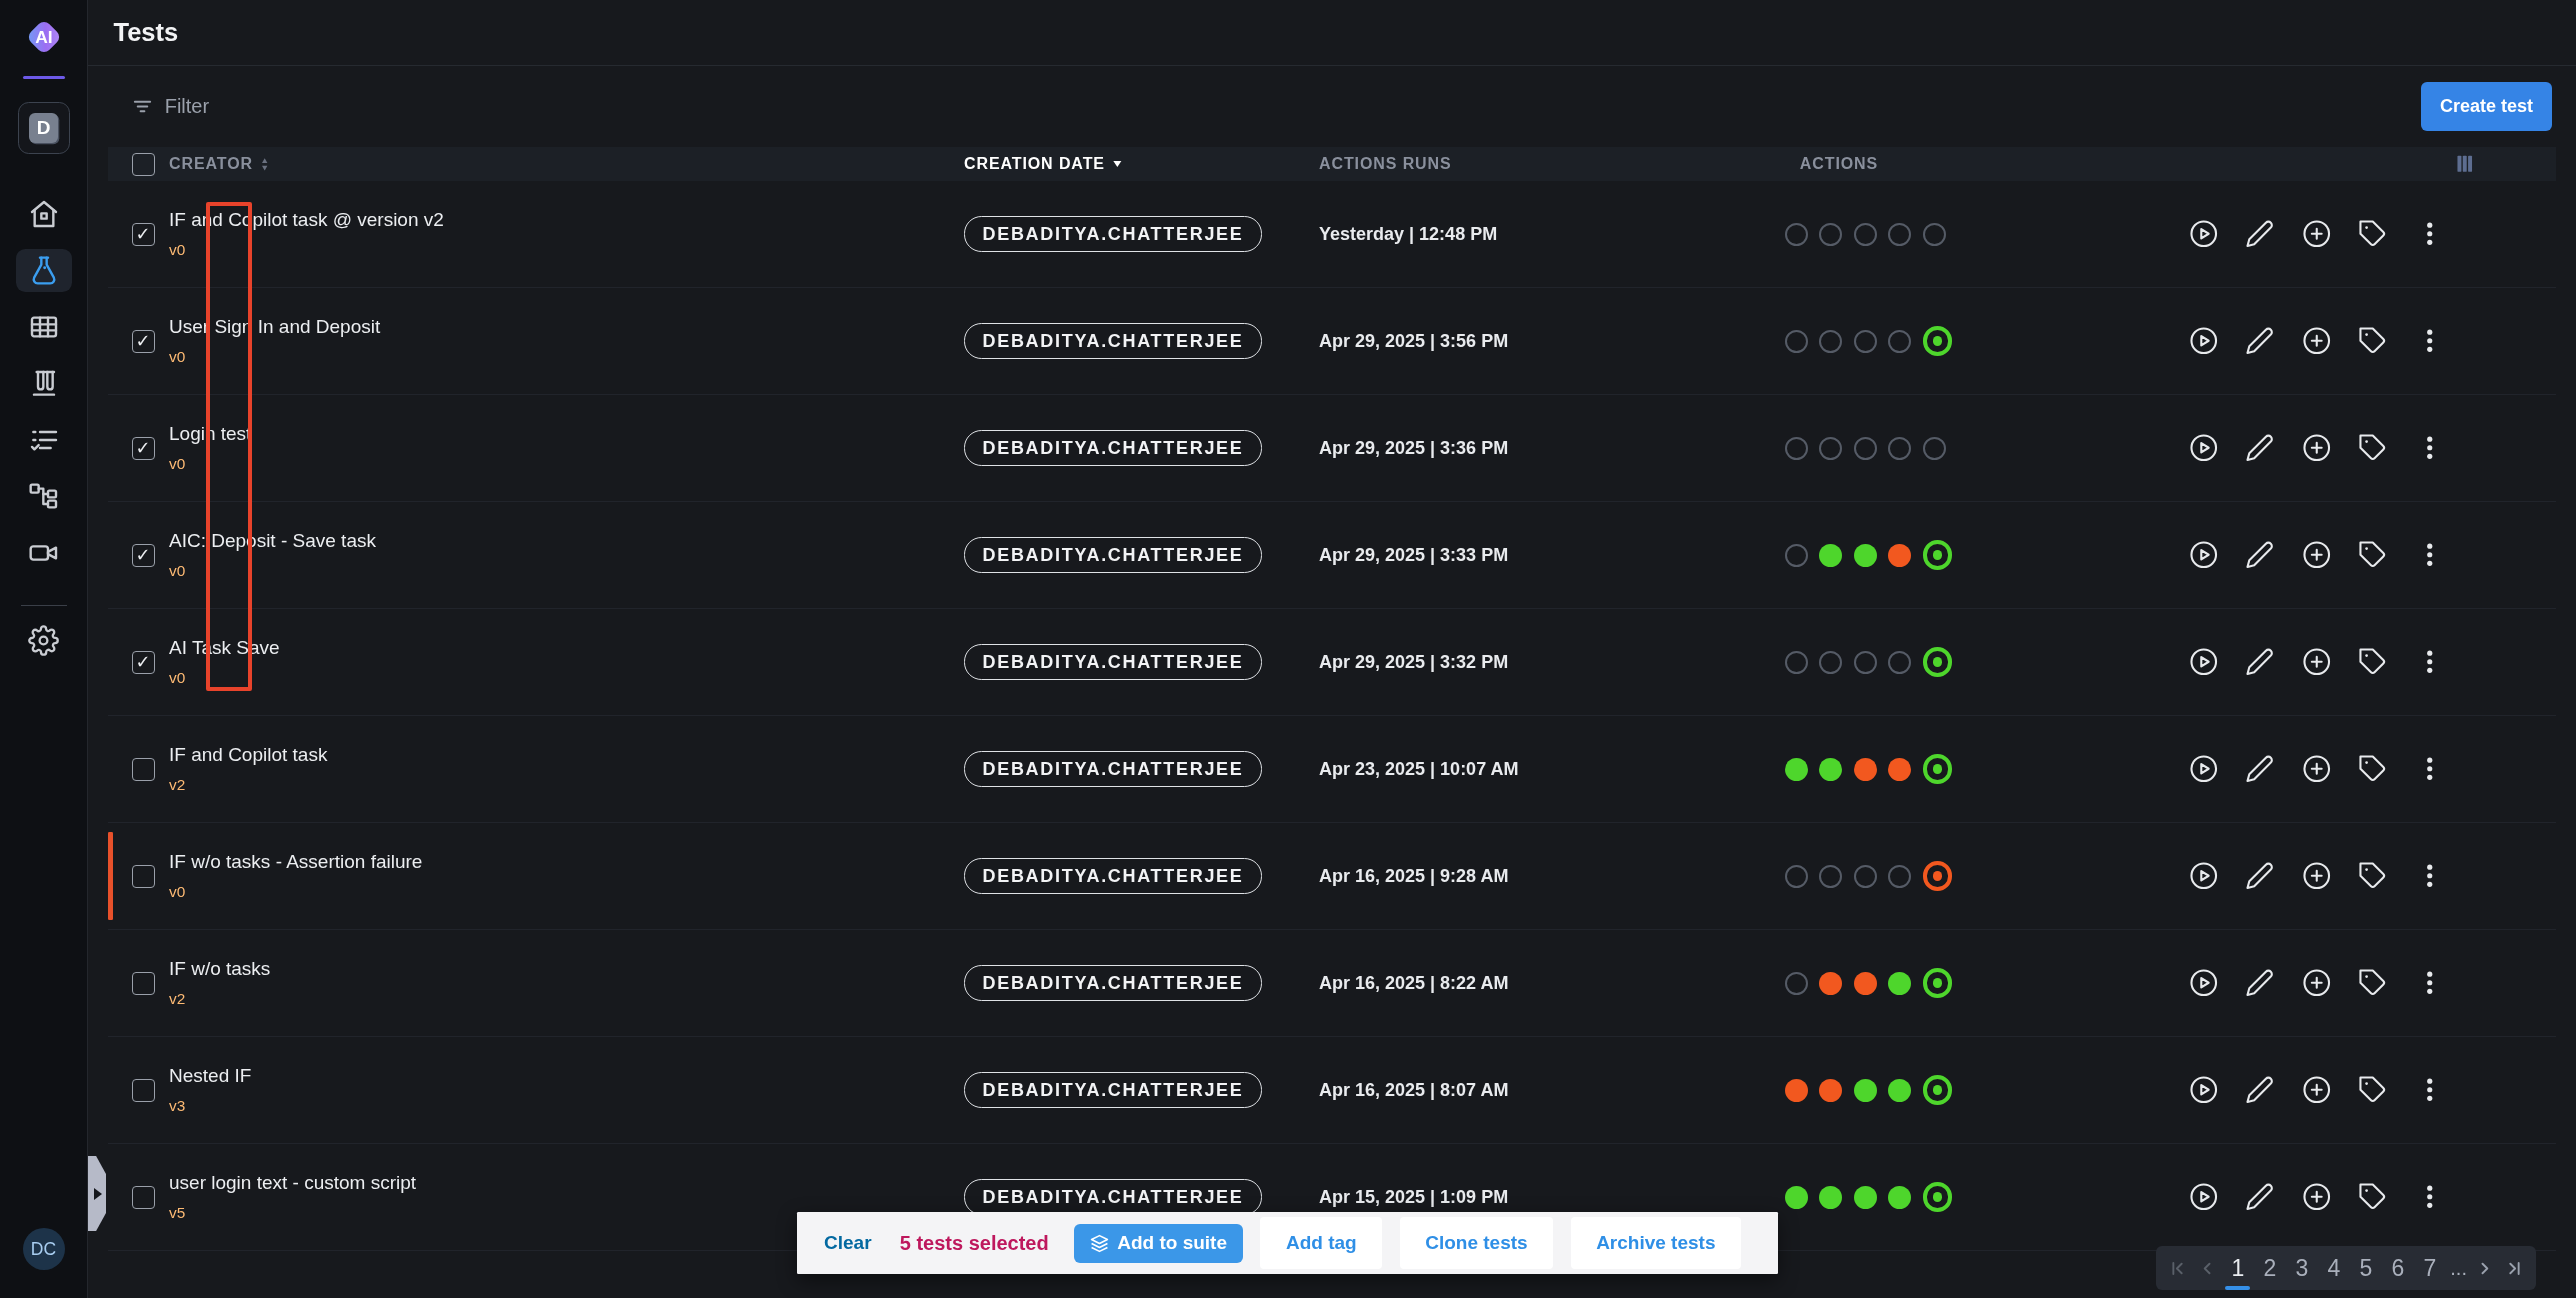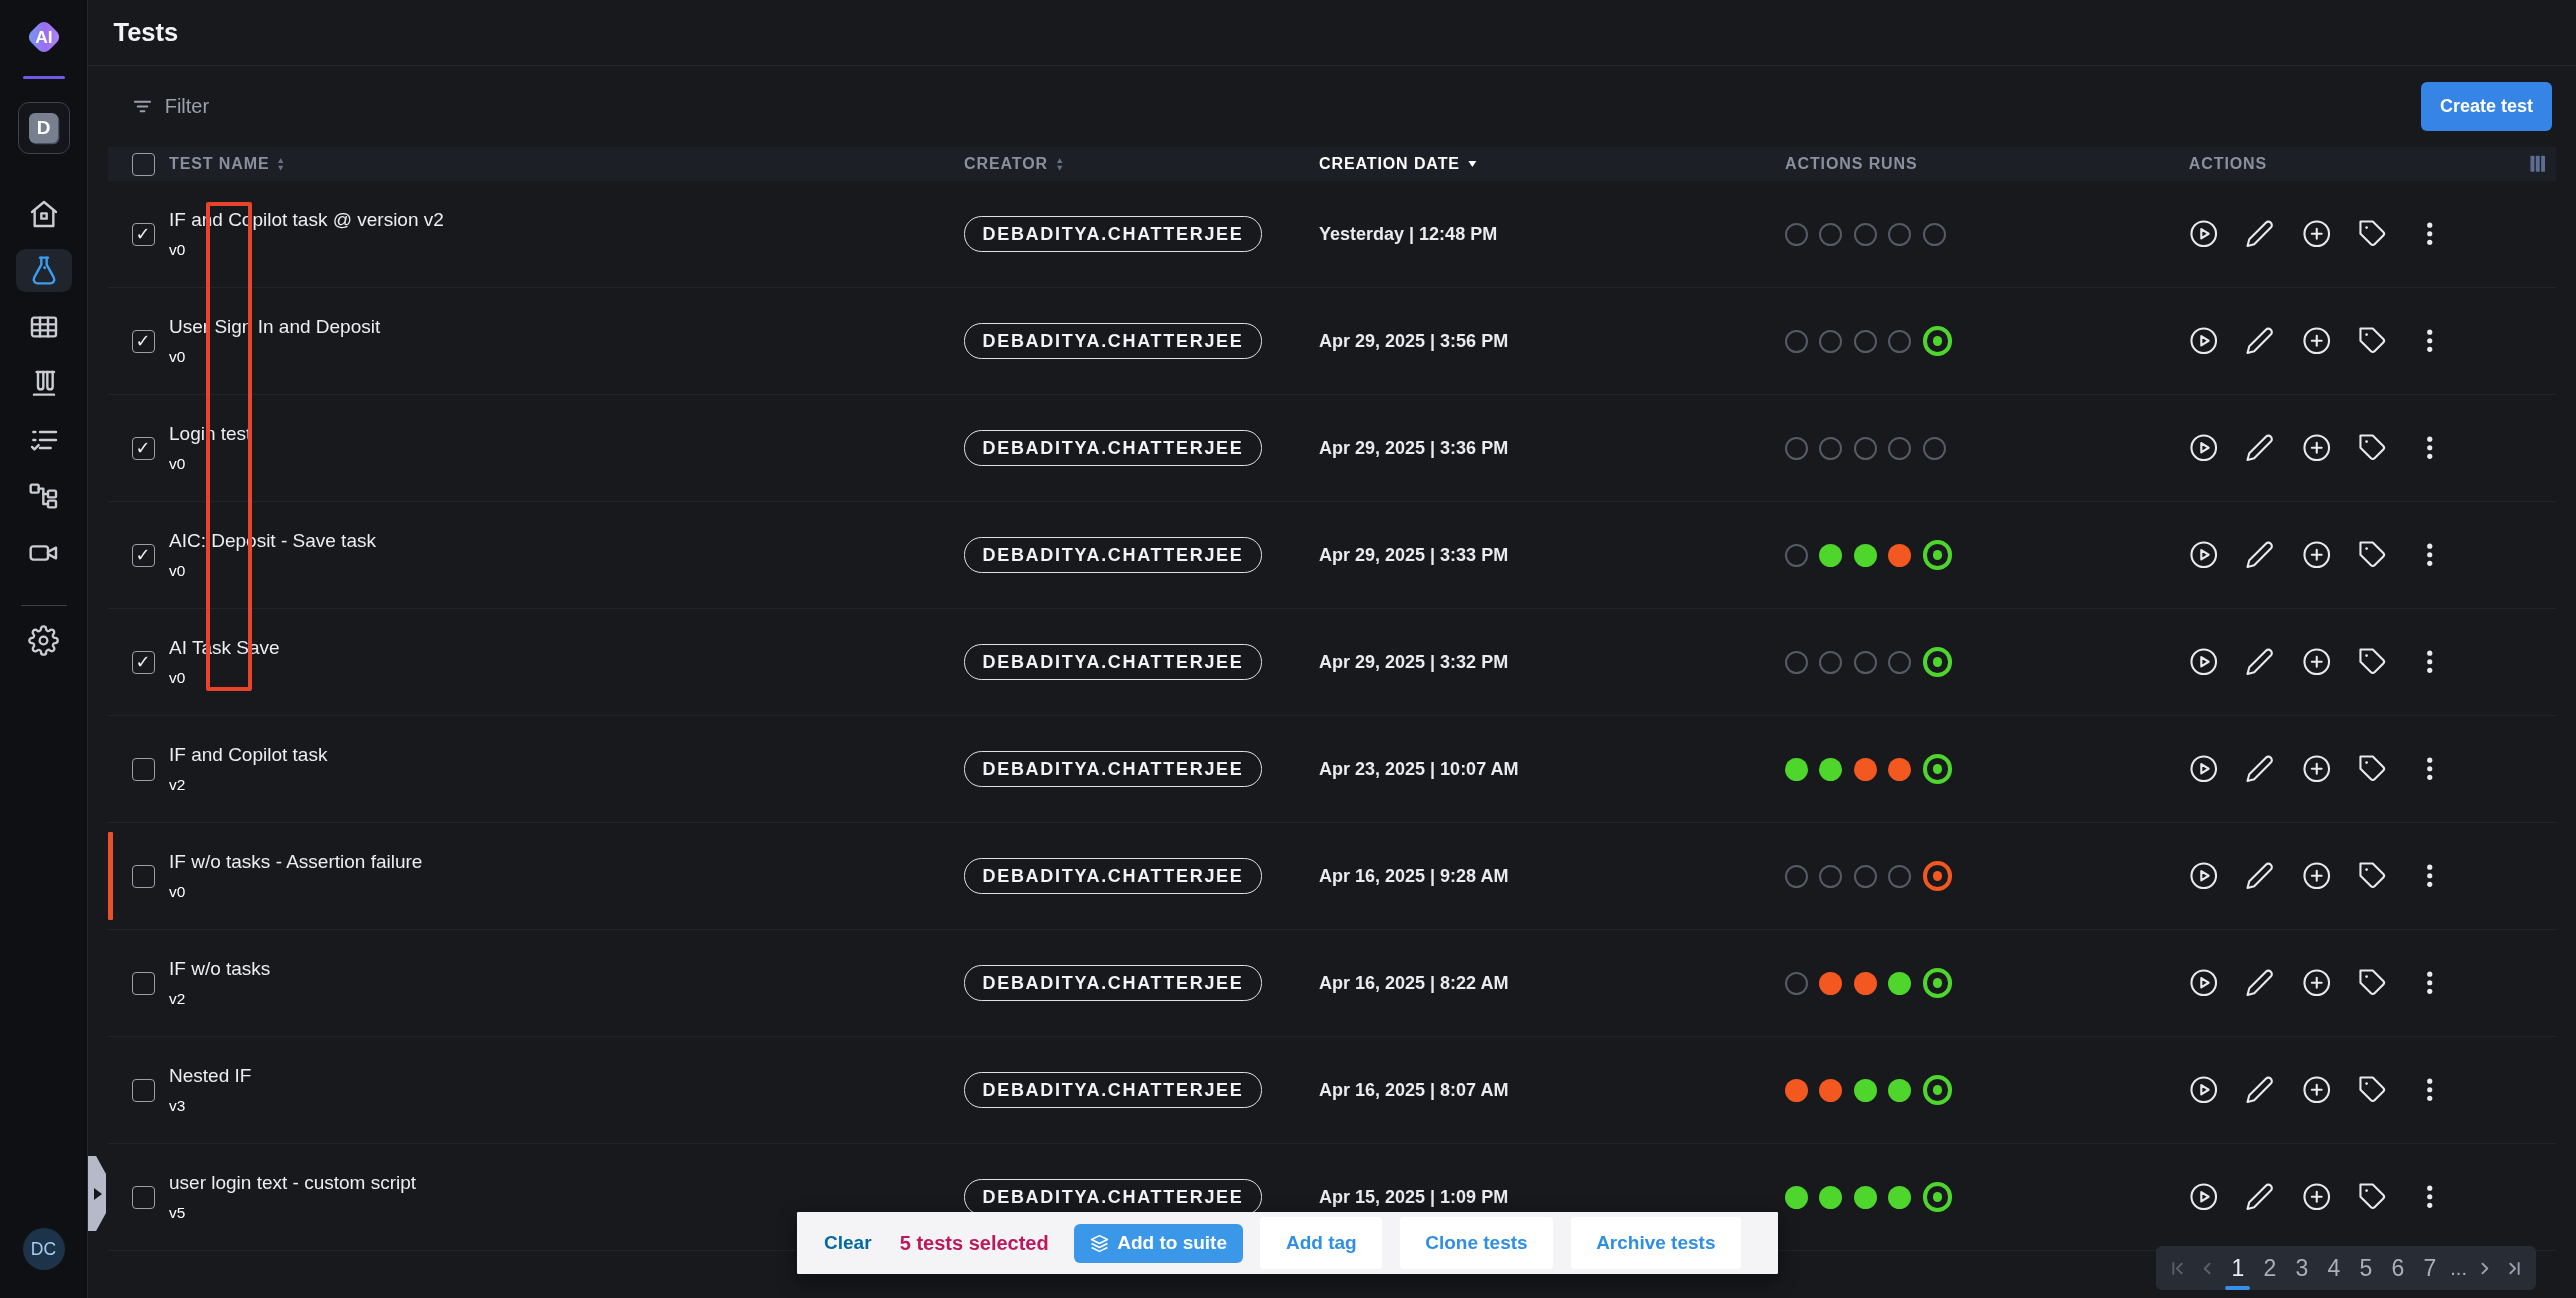--- a/index.html
+++ b/index.html
@@ -71,21 +71,21 @@
 
   .row { height:107px; border-bottom:0.7px solid #21242b; position:relative; }
   .row.flagged::before { content:""; position:absolute; left:0; top:9.4px; bottom:9.4px; width:4.7px; background:#e8512b; border-radius:1.3px; }
   .c-check { padding-left:23.5px; }
   .checkbox {
     width:23px; height:23px; border:1.3px solid #9aa0aa; border-radius:4px; display:flex;
     align-items:center; justify-content:center; background:transparent;
   }
   .checkbox .check { color:#eceef1; font-size:18px; line-height:1; }
   .t-name { font-size:19px; color:#eceef1; }
-  .t-version { font-size:15.4px; color:#ffffff; margin-top:9.4px; }
+  .t-version { font-size:15.4px; color:#fdba74; margin-top:9.4px; }
   .creator-pill {
     display:inline-block; border:1.3px solid #dfe2e6; border-radius:17.5px; padding:6.7px 17.5px;
     font-size:18px; font-weight:bold; letter-spacing:1.7px; color:#f2f3f5; white-space:nowrap;
   }
   .c-date { font-size:18px; font-weight:600; color:#e9ebee; }
   .c-runs { display:flex; align-items:center; gap:11.4px; }
   .dot { width:23px; height:23px; border-radius:50%; flex:none; }
   .dot.empty { border:2px solid #555b66; }
   .dot.green { background:#4ed62c; }
   .dot.orange { background:#f2581f; }
@@ -239,29 +239,20 @@
       <span>Filter</span>
     </div>
     <div class="spacer"></div>
     <button class="btn-create clickable">Create test</button>
   </div>
 
   <div class="table">
     <div class="grid-cols thead">
       <div class="th-check">
         <span class="checkbox clickable"></span>
-      </div>
-      <div class="th clickable">
-        <span>TEST NAME</span>
-        <span class="sort-icon">
-          <svg width="9.4" height="14.8" viewBox="0 0 14 22">
-              <path d="M7 2 L11 9 H3 Z" fill="#6a7180"></path>
-              <path d="M7 20 L3 13 h8 Z" fill="#6a7180"></path>
-            </svg>
-        </span>
       </div>
       <div class="th clickable">
         <span>CREATOR</span>
         <span class="sort-icon">
           <svg width="9.4" height="14.8" viewBox="0 0 14 22">
               <path d="M7 2 L11 9 H3 Z" fill="#6a7180"></path>
               <path d="M7 20 L3 13 h8 Z" fill="#6a7180"></path>
             </svg>
         </span>
       </div>

